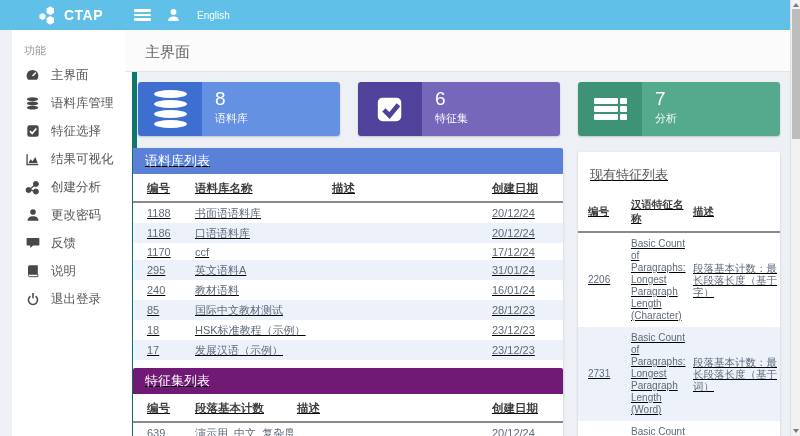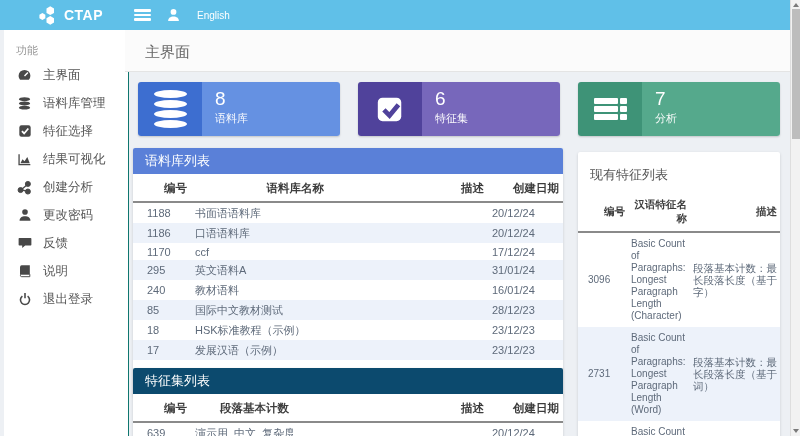--- a/index.html
+++ b/index.html
@@ -13,22 +13,22 @@
   .brand { display:flex; align-items:center; gap:5px; margin-left:38px; width:82px; }
   .brand svg { display:block; }
   .brand-name { font-size:14px; font-weight:bold; letter-spacing:.5px; }
   .tb-btn { background:none; border:none; color:#fff; cursor:pointer; display:flex; align-items:center; }
   #hamburger { margin-left:14px; }
   #hamburger i { display:block; width:17px; height:2.4px; background:#fff; margin:2.2px 0; border-radius:1px; }
   #tb-user { margin-left:16px; }
   .lang { color:#fff; font-size:10px; margin-left:17px; text-decoration:none; }
 
   
-  #sidebar { position:absolute; left:4px; top:30px; width:125px; height:406px; background:#fff;
-             border-right:1px solid #0f766e; }
+  #sidebar { position:absolute; left:12px; top:30px; width:125px; height:406px; background:#fff;
+             border-right:5px solid #0f766e; }
   .sec-label { padding:13px 0 3px 12px; font-size:11px; color:#9a9a9a; }
   .nav-item { display:flex; align-items:center; height:28px; padding-left:13px; gap:11px;
               font-size:12.5px; color:#565656; cursor:pointer; }
   .nav-item svg { flex:0 0 auto; }
   .nav-ic { width:15px; height:15px; display:flex; align-items:center; justify-content:center; }
 
   
   #main { position:absolute; left:125px; top:30px; width:665px; height:406px; overflow:hidden; }
   #title-bar { height:42px; background:#fbfbfb; border-bottom:1px solid #e4e4e4; }
   #title-bar span { display:inline-block; padding:13px 0 0 20px; font-size:15px; color:#666; }
@@ -43,31 +43,31 @@
   .card-lbl { font-size:11px; opacity:.95; margin-top:1px; }
   .c1 .card-ic{background:#3d6ed0;} .c1 .card-body{background:#6591e2;}
   .c2 .card-ic{background:#50429b;} .c2 .card-body{background:#7767bb;}
   .c3 .card-ic{background:#3e9377;} .c3 .card-body{background:#55a98c;}
   .db-ic .disc { width:33px; height:8px; border-radius:50%; background:#fff; margin:2px 0; }
   .tasks-ic .trow { display:flex; gap:2px; margin:2.5px 0; }
   .tasks-ic .b1 { width:24px; height:5.5px; background:#fff; border-radius:1px; }
   .tasks-ic .b2 { width:7px; height:5.5px; background:#fff; border-radius:1px; }
 
   
-  .panel { position:absolute; background:#fff; box-shadow:0 1px 3px rgba(0,0,0,.15); border-radius:2px; }
+  .panel { position:absolute; background:#fff; box-shadow:0 1px 3px rgba(0,0,0,.15); border-radius:2px;text-decoration:underline; }
   #corpus-panel { left:8px; top:118px; width:430px; padding-bottom:8px; }
   #featureset-panel { left:8px; top:338px; width:430px; height:98px; }
   #features-panel { left:453px; top:122px; width:202px; height:300px; }
   .panel-head { height:26px; line-height:26px; padding-left:12px; color:#fff; font-size:13px;
                 border-radius:2px 2px 0 0; }
   #corpus-panel .panel-head { background:#5a80d8; }
-  #featureset-panel .panel-head { background:#0c4a6e; }
+  #featureset-panel .panel-head { background:#701a75; }
 
   table.tbl { width:100%; border-collapse:collapse; table-layout:fixed; }
-  .tbl th { text-align:right; font-size:11.5px; color:#3d3d3d; padding:7px 4px 5px;
+  .tbl th { text-align:left; font-size:11.5px; color:#3d3d3d; padding:7px 4px 5px;
             border-bottom:2px solid #8a8a8a; font-weight:bold; }
   .tbl td { font-size:11px; color:#5e6a7a; padding:2.5px 4px; overflow:hidden; white-space:nowrap; }
   .tbl tbody tr:nth-child(even) { background:#edf2fa; }
   .tbl .cpad { padding-left:14px; }
   
   #corpus-panel col.c-id{width:58px;} #corpus-panel col.c-name{width:137px;}
   #corpus-panel col.c-desc{width:160px;} #corpus-panel col.c-date{width:75px;}
   #featureset-panel col.c-id{width:58px;} #featureset-panel col.c-name{width:102px;}
   #featureset-panel col.c-desc{width:195px;} #featureset-panel col.c-date{width:75px;}
 
@@ -417,21 +417,21 @@
           </colgroup>
         <thead>
           <tr>
             <th class="fpad">编号</th>
             <th>汉语特征名称</th>
             <th>描述</th>
           </tr>
         </thead>
         <tbody>
           <tr>
-            <td class="fpad">3096</td>
+            <td class="fpad">2206</td>
             <td>Basic Count of Paragraphs: Longest Paragraph Length (Character)</td>
             <td class="f-desc-td">段落基本计数：最长段落长度（基于字）</td>
           </tr>
           <tr>
             <td class="fpad">2731</td>
             <td>Basic Count of Paragraphs: Longest Paragraph Length (Word)</td>
             <td class="f-desc-td">段落基本计数：最长段落长度（基于词）</td>
           </tr>
           <tr>
             <td class="fpad"></td>

